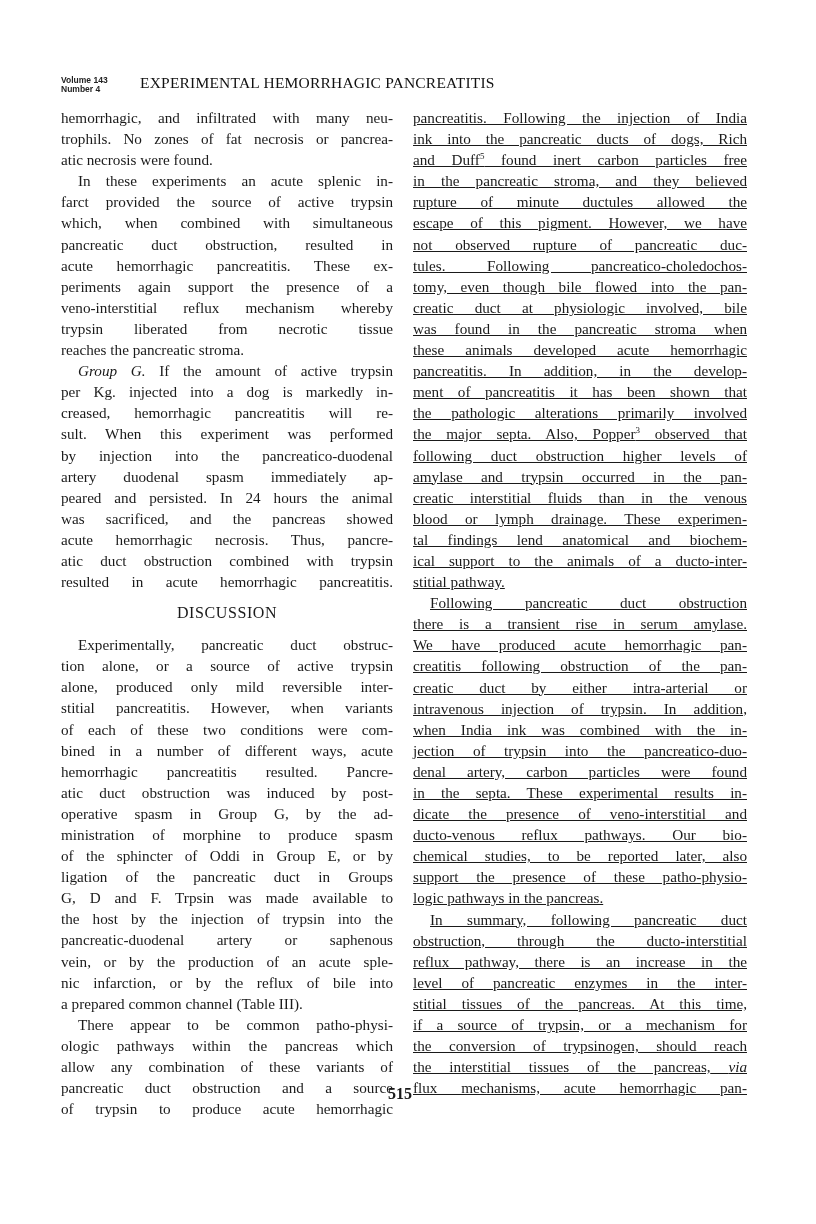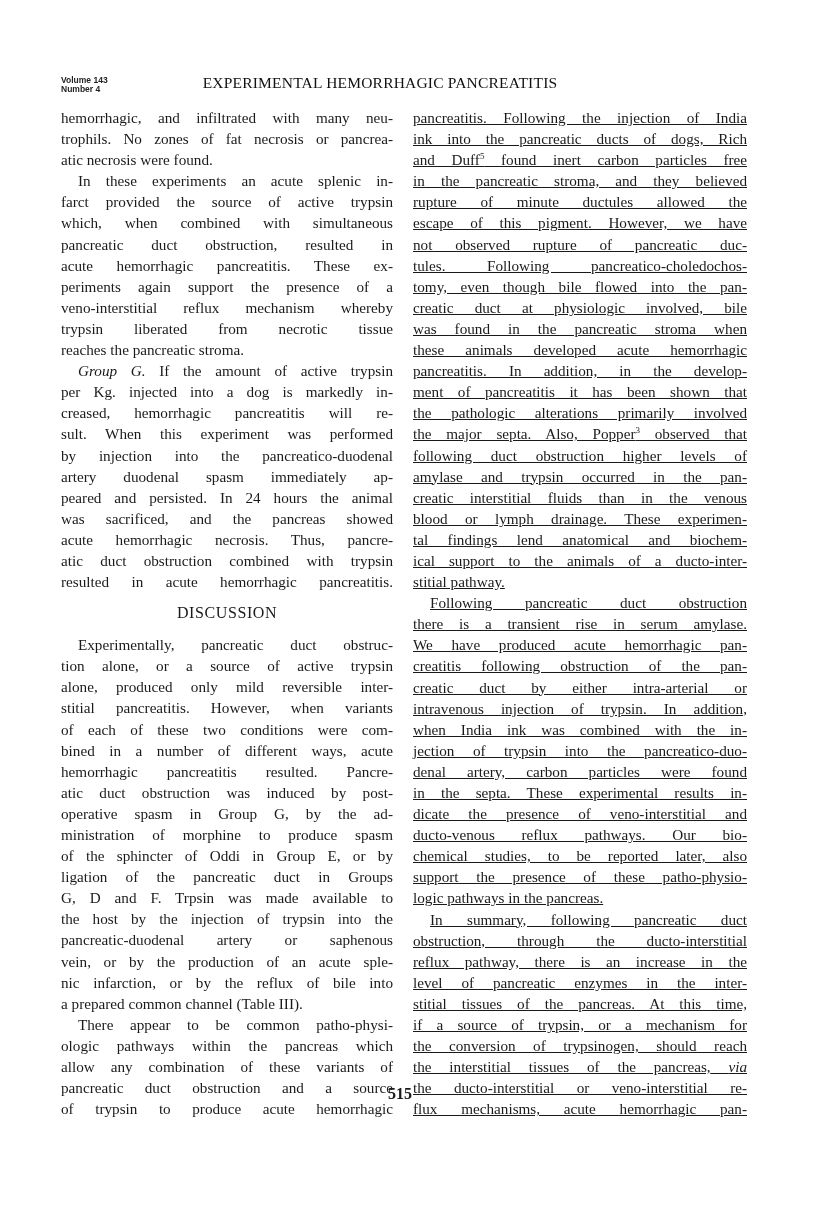--- a/index.html
+++ b/index.html
@@ -1,21 +1,21 @@
 <!DOCTYPE html>
 <html><head>
 <meta charset="utf-8">
 <style>
   html, body { margin: 0; padding: 0; background: #ffffff; }
   body { width: 816px; height: 1224px; position: relative; overflow: hidden;
          font-family: "DejaVu Serif", "Liberation Serif", serif; color: #1a1a1a; }
   .running-head { position: absolute; top: 0; left: 0; width: 672px; height: 100px; }
   .vol { position: absolute; left: 61px; top: 76px; font-family: "Liberation Sans", sans-serif;
          font-weight: bold; font-size: 8.5px; line-height: 9px; color: #222; }
-  .head-title { position: absolute; left: 140px; top: 74px; width: 480px; text-align: center;
+  .head-title { position: absolute; left: 140px; top: 74px; width: 480px; text-align: left;
          font-family: "Liberation Serif", serif; font-size: 15.5px; letter-spacing: 0.2px; color: #111; }
   .column { position: absolute; top: 107px; width: 332px; font-size: 15.2px; line-height: 21.1px;
             text-align: justify; font-family: "Liberation Serif", serif; }
   .col-left { left: 61px; }
   .col-right { left: 413px; width: 334px; text-decoration: underline; }
   .line { display: block; white-space: nowrap; text-align-last: justify; text-align: justify; height: 21.1px; }
   .line.last { text-align-last: left; }
   .line.indent { padding-left: 17px; }
   .section-heading { display: block; text-align: center; font-size: 16px; letter-spacing: 0.6px;
                      height: 42px; line-height: 42px; margin-top: 0px; }
@@ -127,17 +127,16 @@
   <span class="line">support the presence of these patho-physio-</span>
   <span class="line last">logic pathways in the pancreas.</span>
   <span class="line indent">In summary, following pancreatic duct</span>
   <span class="line">obstruction, through the ducto-interstitial</span>
   <span class="line">reflux pathway, there is an increase in the</span>
   <span class="line">level of pancreatic enzymes in the inter-</span>
   <span class="line">stitial tissues of the pancreas. At this time,</span>
   <span class="line">if a source of trypsin, or a mechanism for</span>
   <span class="line">the conversion of trypsinogen, should reach</span>
   <span class="line"><span>the interstitial tissues of the pancreas,</span> <i>via</i></span>
-  <span class="line">the ducto-interstitial or veno-interstitial re-</span>
   <span class="line">flux mechanisms, acute hemorrhagic pan-</span>
 </div>
 
 <div class="page-num">515</div>
 
 </body></html>

